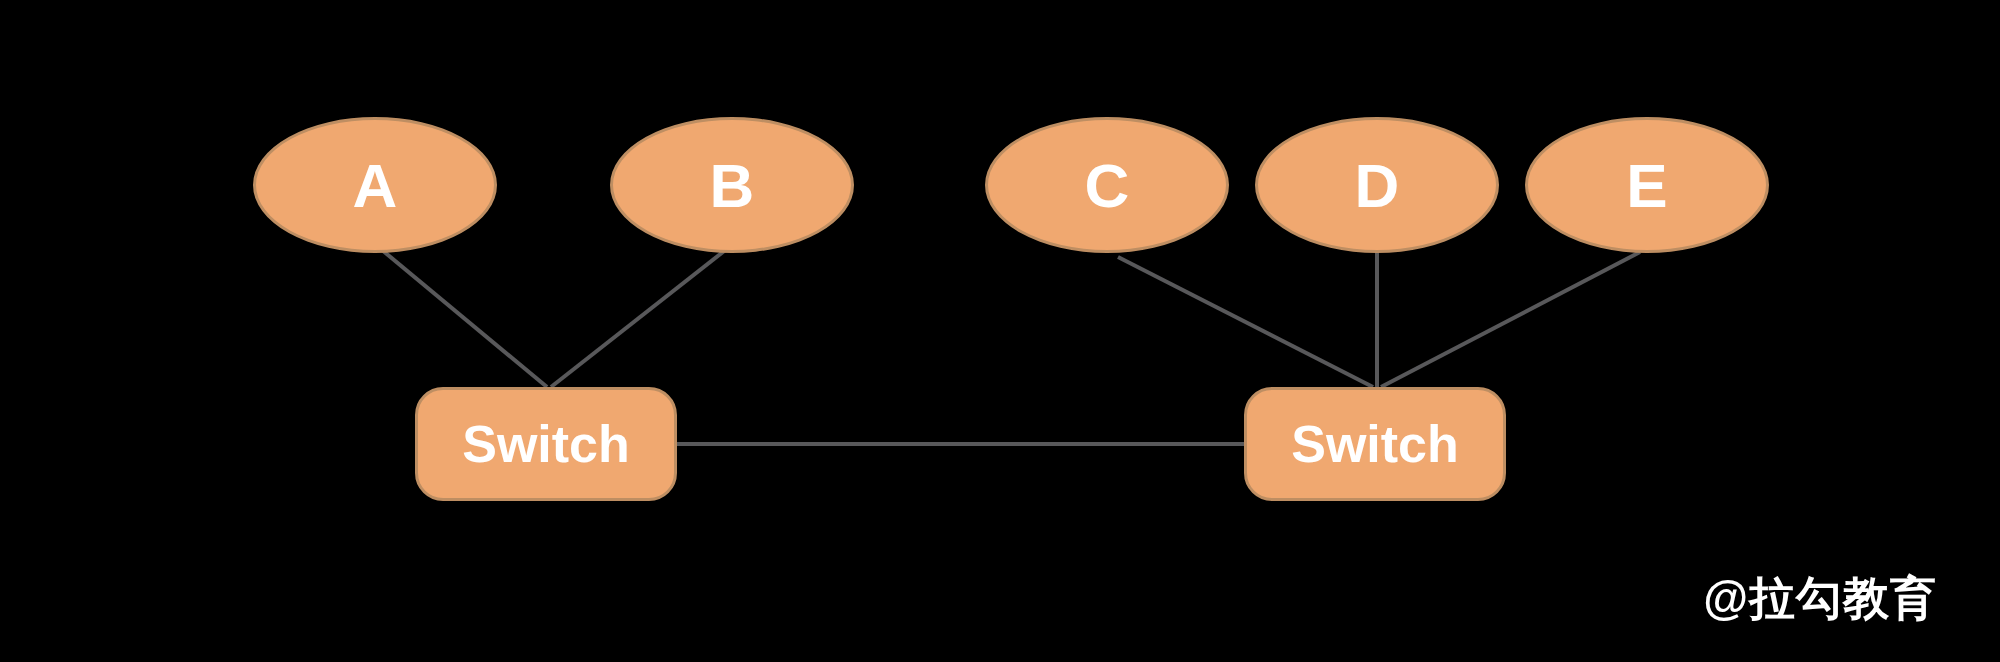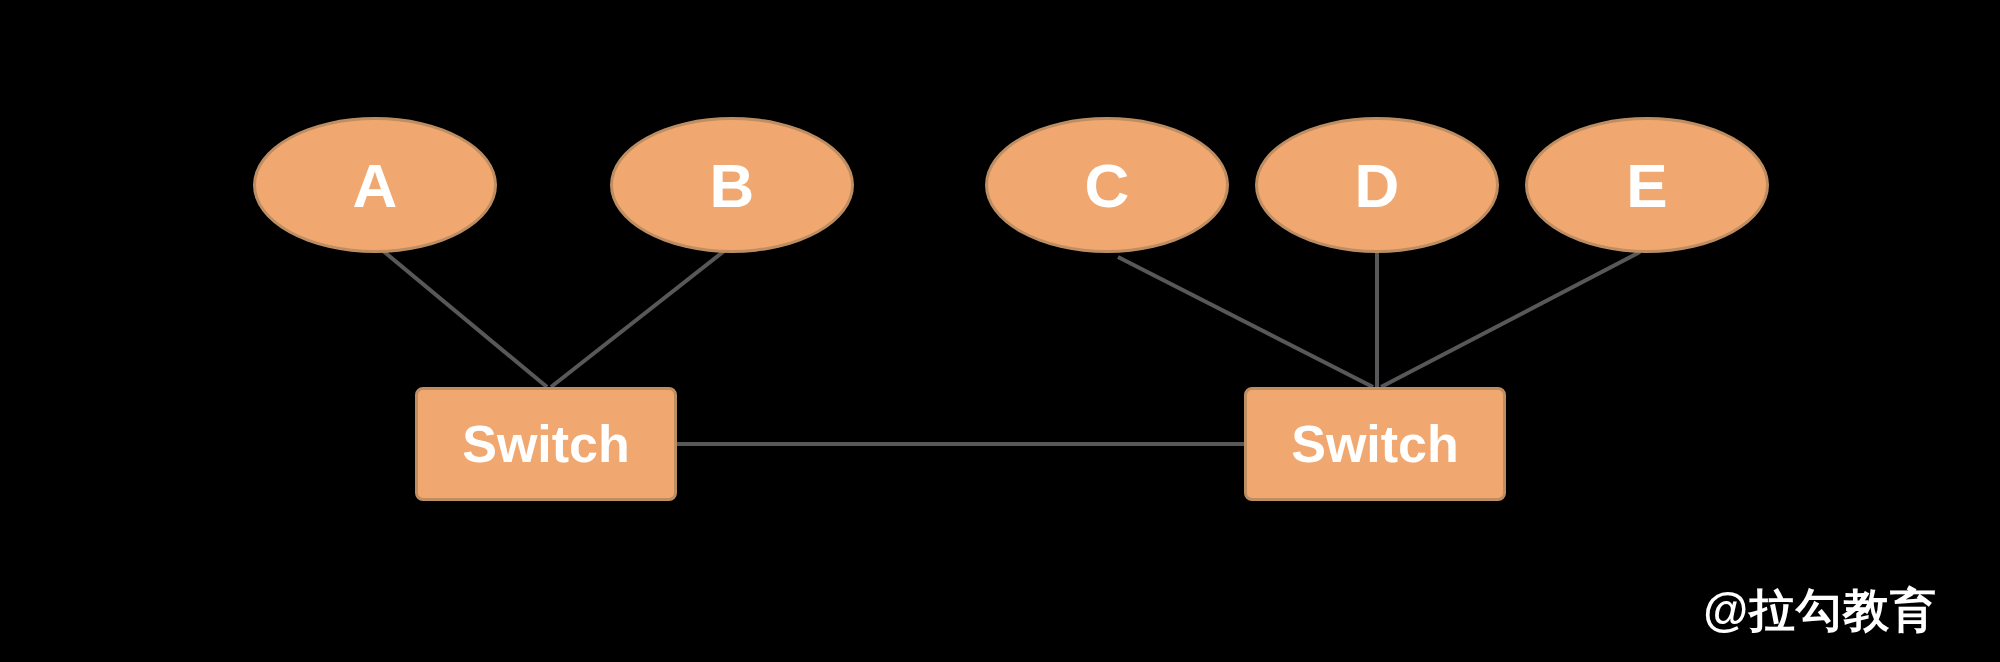--- a/index.html
+++ b/index.html
@@ -47,40 +47,40 @@
     color: var(--label);
     font-size: 62px;
     font-weight: bold;
   }
   .switch {
     position: absolute;
     width: 262px;
     height: 114px;
     background: var(--node-fill);
     border: 3px solid var(--node-border);
-    border-radius: 8px;
+    border-radius: 28px;
     box-sizing: border-box;
     display: flex;
     align-items: center;
     justify-content: center;
     color: var(--label);
     font-size: 52px;
     font-weight: bold;
   }
   #host-a { left: 253px;  top: 117px; }
   #host-b { left: 610px;  top: 117px; }
   #host-c { left: 985px;  top: 117px; }
   #host-d { left: 1255px; top: 117px; }
   #host-e { left: 1525px; top: 117px; }
   #switch-left  { left: 415px;  top: 387px; }
   #switch-right { left: 1244px; top: 387px; }
   .watermark {
     position: absolute;
     right: 63px;
-    top: 580px;
+    top: 568px;
     color: var(--label);
     font-size: 46px;
     font-weight: bold;
     letter-spacing: 1px;
     white-space: nowrap;
   }
 </style>
 </head>
 <body>
 

